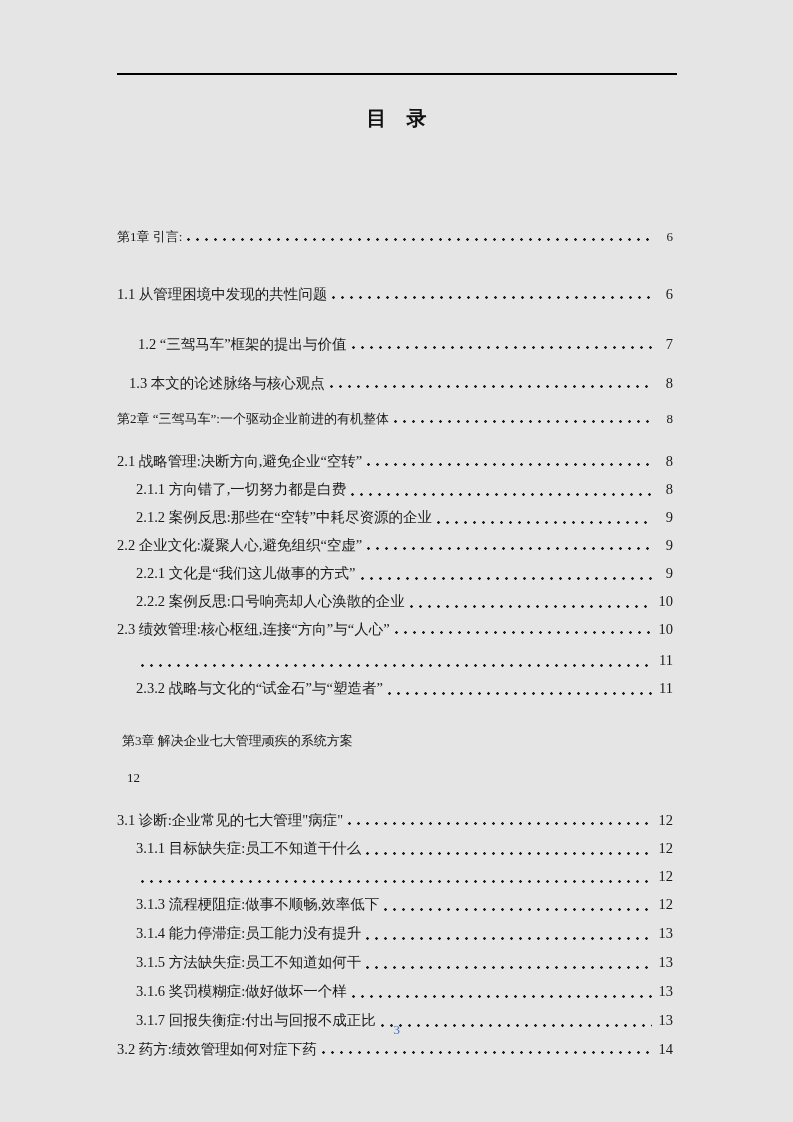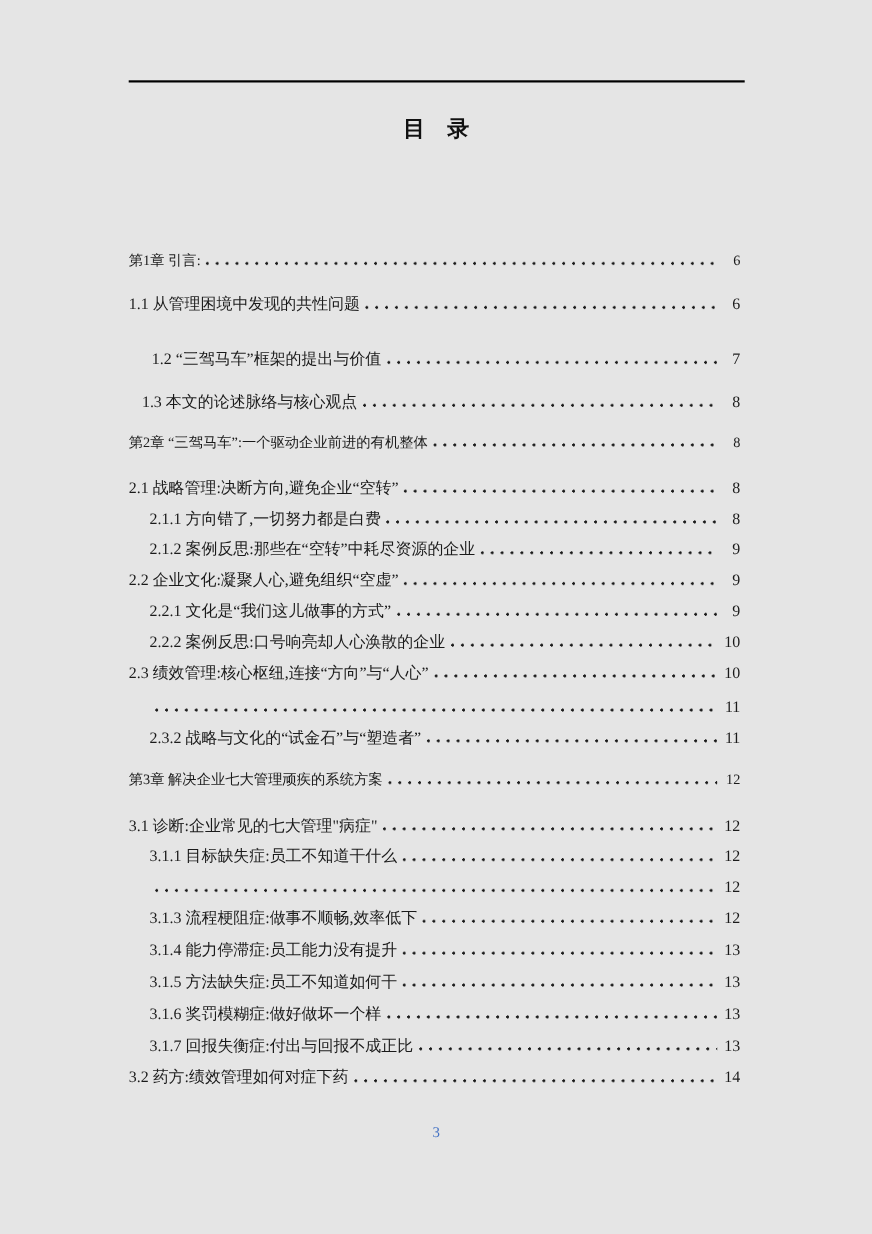--- a/index.html
+++ b/index.html
@@ -53,30 +53,31 @@
     line-height: 20px;
     margin-top: 8px;
     white-space: nowrap;
   }
   .toc-row.level-1 {
     font-size: 13px;
     line-height: 24px;
   }
   .toc-row.level-3 {
     padding-left: 19px;
+    align-items: center;
   }
   
   .toc-row:nth-child(1)  { margin-top: 0; }
-  .toc-row:nth-child(2)  { margin-top: 18px; }
+  .toc-row:nth-child(2)  { margin-top: 35px; }
   .toc-row:nth-child(3)  { margin-top: 30px; margin-left: 21px; }
   .toc-row:nth-child(4)  { margin-top: 19px; margin-left: 12px; }
   .toc-row:nth-child(5)  { margin-top: 14px; }
   .toc-row:nth-child(6)  { margin-top: 20px; }
   .toc-row:nth-child(13) { margin-top: 11px; }
-  .toc-row:nth-child(15) { margin-top: 16px; }
+  .toc-row:nth-child(15) { margin-top: 31px; flex-direction: column; }
   .toc-row:nth-child(16) { margin-top: 20px; }
   .toc-row:nth-child(n+20) { margin-top: 9px; }
 
   .toc-text {
     flex: 0 0 auto;
   }
   .dots {
     flex: 1 1 auto;
     height: 13px;
     margin: 0 3px 0 5px;

